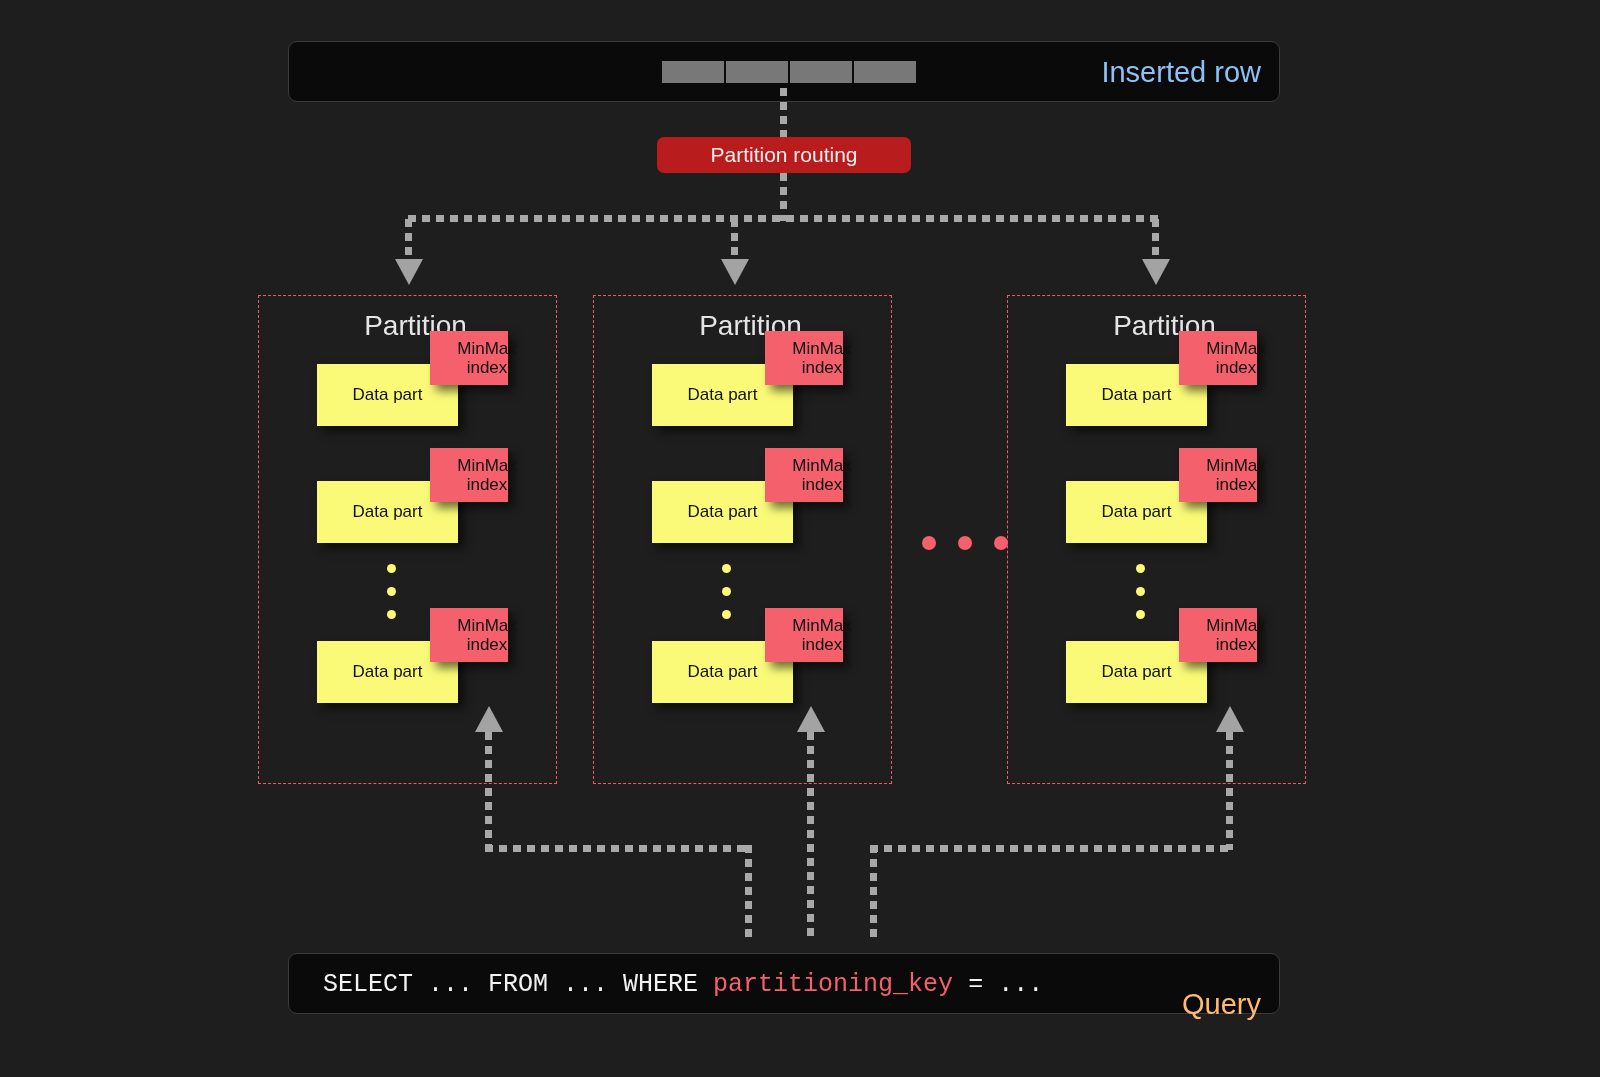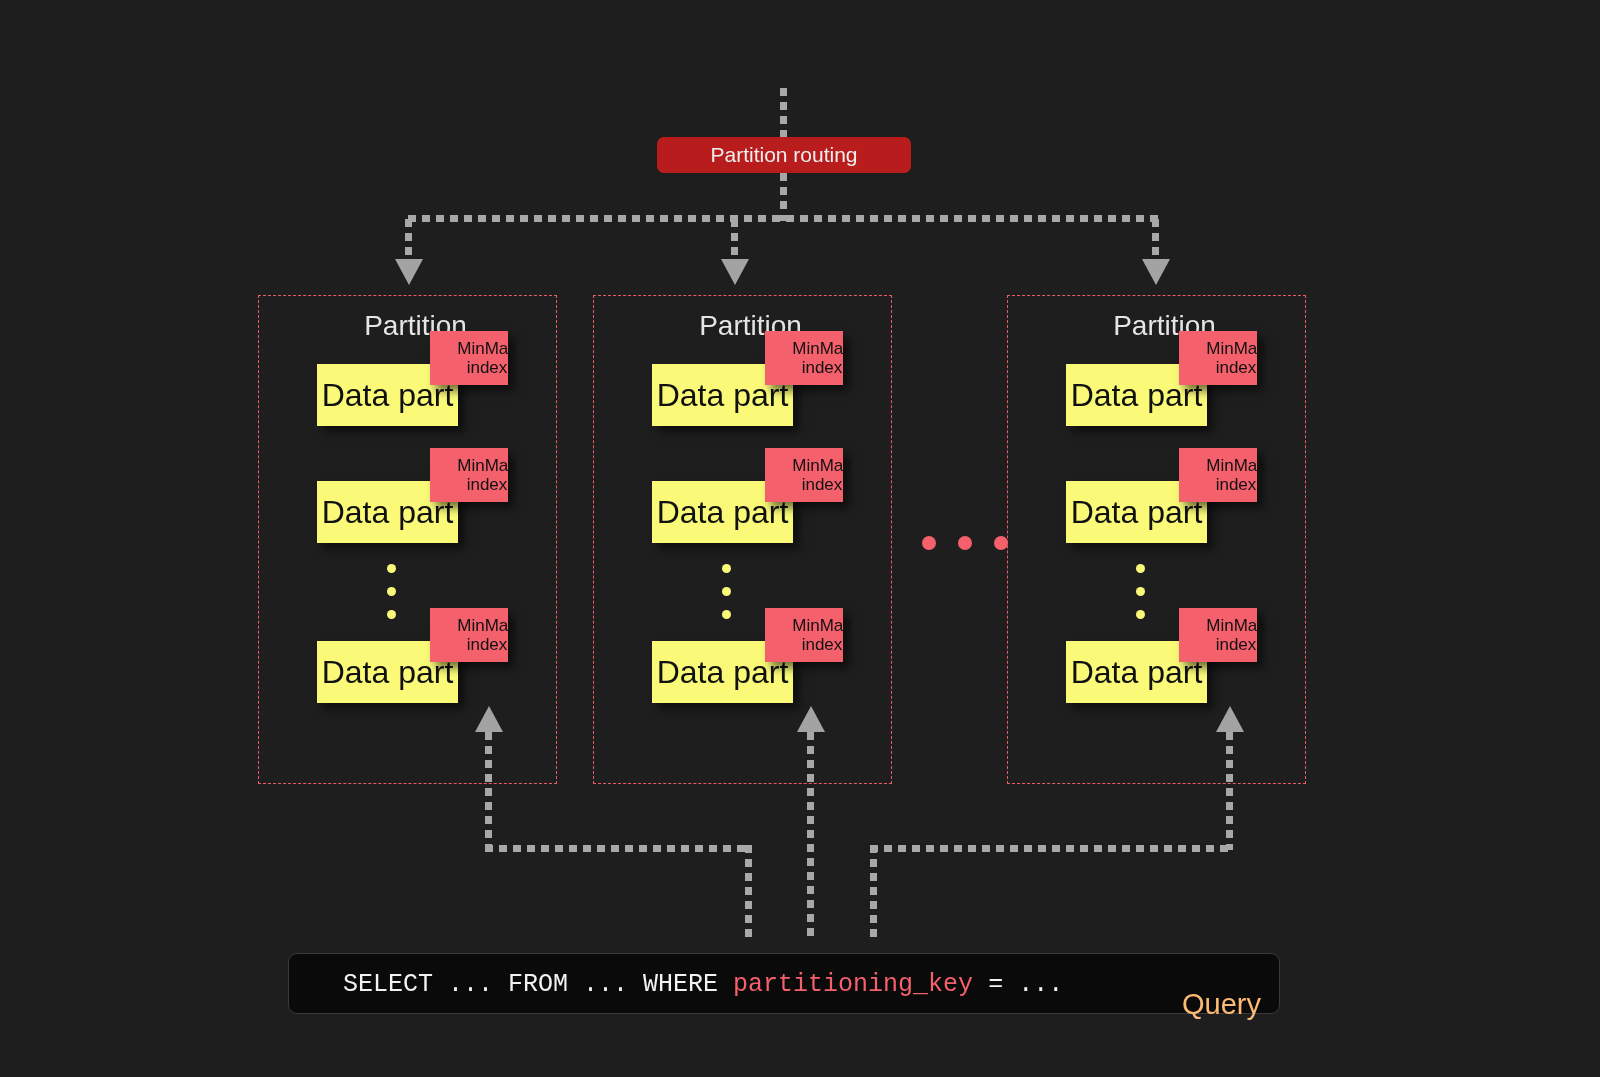--- a/index.html
+++ b/index.html
@@ -33,21 +33,21 @@
     background:#787878;
     border:1px solid #0a0a0a;
     box-sizing:border-box;
   }
 
   
   #query-bar{left:288px;top:953px;width:992px;height:61px;}
   #query-text{
     position:absolute;left:34px;top:50%;transform:translateY(-50%);
     font-family:"Liberation Mono","DejaVu Sans Mono",monospace;
-    font-size:25px;color:#f2f2f2;white-space:pre;margin-left:20px;
+    font-size:25px;color:#f2f2f2;white-space:pre;
   }
   #query-text .key{color:#f4606c;}
   #query-label{
     position:absolute;right:18px;top:50%;transform:translateY(-50%);
     color:#fdba74;font-size:29px;white-space:nowrap;margin-top:20px;
   }
 
   
   .pill{
     position:absolute;
@@ -77,21 +77,21 @@
     text-align:center;color:#e5e5e5;font-size:28px;
   }
 
   
   .part-group{position:absolute;}
   .data-part{
     position:absolute;left:0;top:33px;
     width:141px;height:62px;
     background:#fafa78;
     color:#111;
-    font-size:32px;
+    font-size:17px;
     display:flex;align-items:center;justify-content:center;
     box-shadow:6px 6px 9px rgba(0,0,0,.55);
     box-sizing:border-box;
   }
   .minmax{
     position:absolute;left:113px;top:0;
     width:78px;height:54px;
     background:#f4606c;
     color:#111;
     font-size:17px;line-height:1.12;
@@ -148,20 +148,29 @@
     border-right:14px solid transparent;
     border-bottom:26px solid #a3a3a3;
     z-index:3;
   }
 </style>
 </head>
 <body>
 
 <div id="stage">
 
+  <div class="barbox" id="inserted-row-bar">
+    <div id="row-cells">
+      <div class="row-cell"></div>
+      <div class="row-cell"></div>
+      <div class="row-cell"></div>
+      <div class="row-cell"></div>
+    </div>
+    <div id="inserted-row-label">Inserted row</div>
+  </div>
 
   <div class="dv" style="left:780px;top:88px;height:52px;"></div>
 
   <div class="pill" id="partition-routing-box">
     <span>Partition routing</span>
   </div>
 
   <div class="dv" style="left:780px;top:173px;height:48px;"></div>
   <div class="dh" style="left:408px;top:215px;width:754px;"></div>
 

